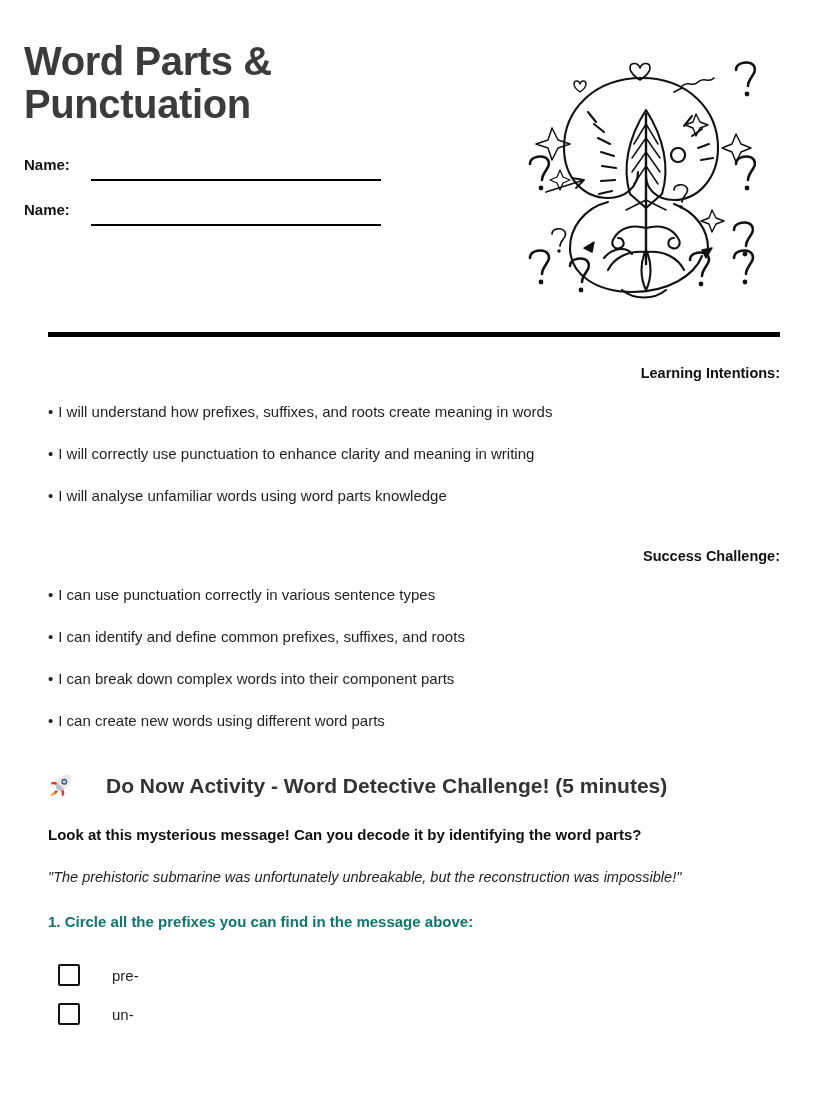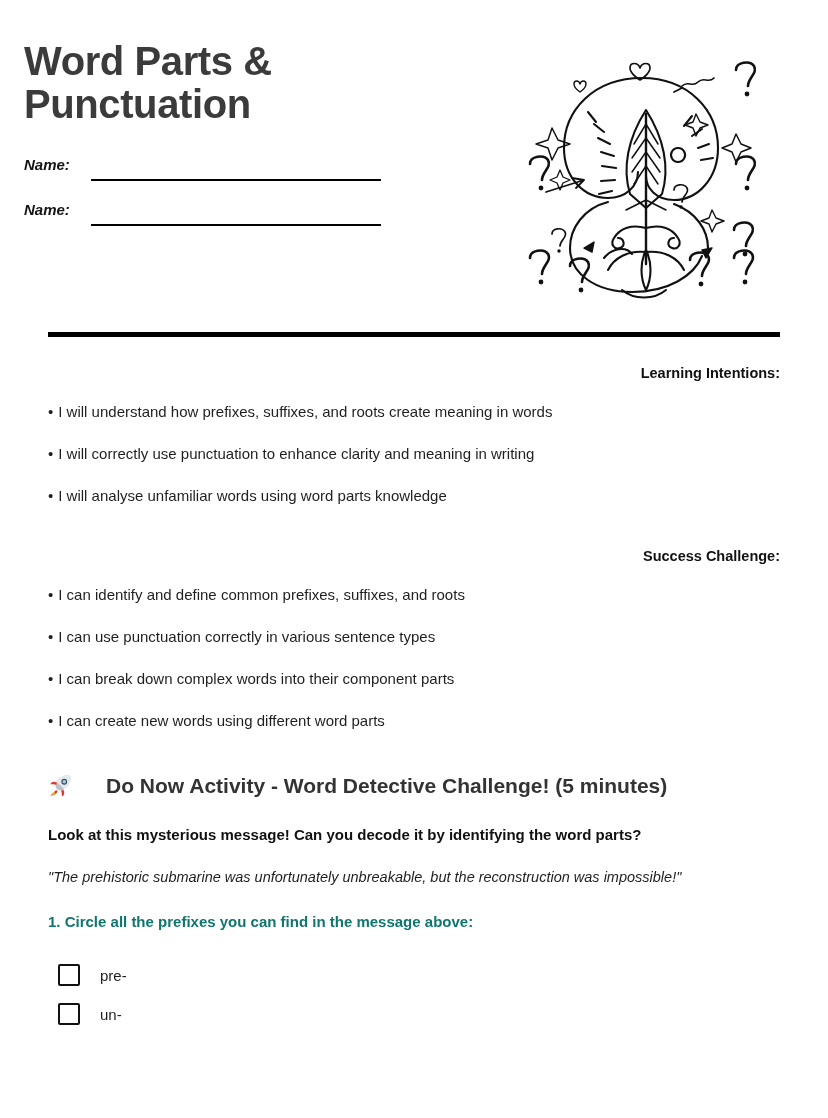--- a/index.html
+++ b/index.html
@@ -43,21 +43,20 @@
   }
   .meta-rows {
     position: absolute;
     top: 148px;
     left: 0;
     width: 420px;
   }
   .meta-row {
     position: relative;
     height: 45px;
-    font-style: italic;
   }
   .meta-label {
     position: absolute;
     left: 0;
     top: 8px;
     font-size: 15px;
     font-weight: bold;
     color: #141414;
   }
   .meta-line {
@@ -168,21 +167,21 @@
   .checkbox {
     width: 22px;
     height: 22px;
     border: 2.6px solid #111111;
     border-radius: 2px;
     box-sizing: border-box;
     flex: 0 0 auto;
     background: #ffffff;
   }
   .checkbox-label {
-    margin-left: 20px;
+    margin-left: 32px;
     font-size: 15px;
     color: #1f1f1f;
   }
 </style>
 </head>
 <body>
 
 <div class="page">
 
   <div class="header">
@@ -308,24 +307,24 @@
       <p class="bullet">
         <span class="dot">•</span><span>I will analyse unfamiliar words using word parts knowledge</span>
       </p>
     </div>
 
     <div class="block-gap"></div>
 
     <div>
       <p class="sub-heading">Success Challenge:</p>
       <p class="bullet">
+        <span class="dot">•</span><span>I can use punctuation correctly in various sentence types</span>
+      </p>
+      <p class="bullet">
         <span class="dot">•</span><span>I can identify and define common prefixes, suffixes, and roots</span>
-      </p>
-      <p class="bullet">
-        <span class="dot">•</span><span>I can use punctuation correctly in various sentence types</span>
       </p>
       <p class="bullet">
         <span class="dot">•</span><span>I can break down complex words into their component parts</span>
       </p>
       <p class="bullet">
         <span class="dot">•</span><span>I can create new words using different word parts</span>
       </p>
     </div>
 
     <h2 class="section-heading activity-heading">

